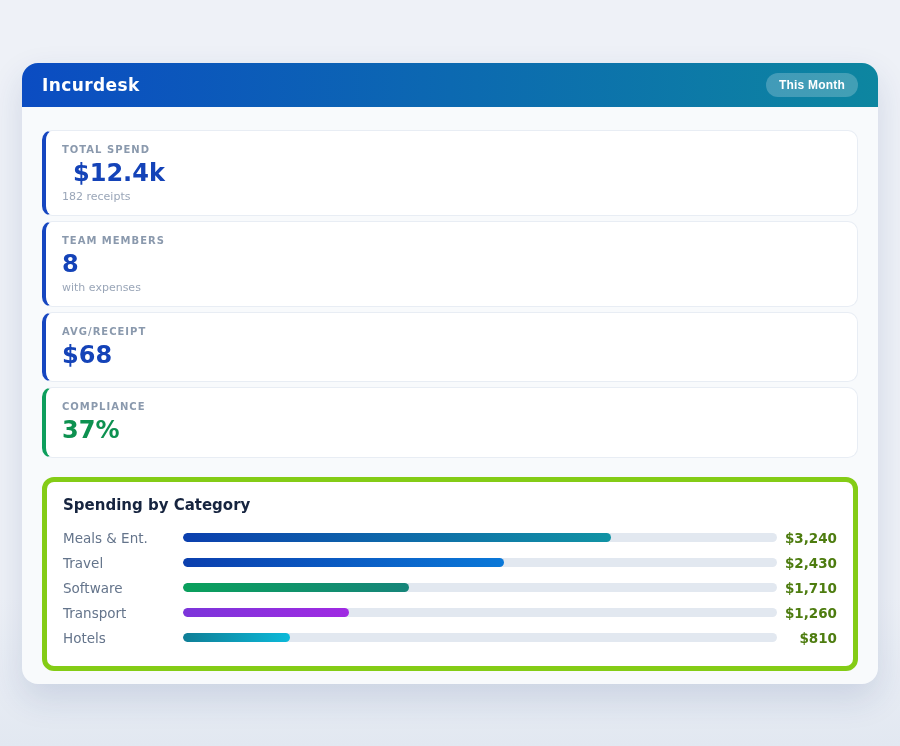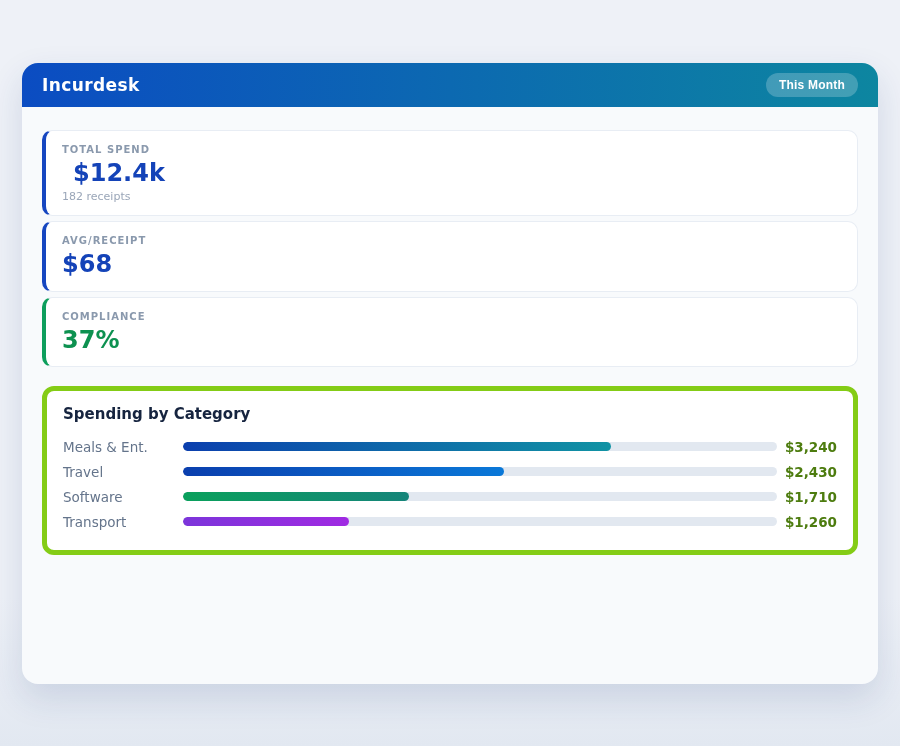--- a/index.html
+++ b/index.html
@@ -125,20 +125,25 @@
   </div>
 
   <div class="content">
 
     <div class="stat-card" style="border-left-color: rgb(22, 70, 192);">
       <div class="stat-label">TOTAL SPEND</div>
       <div class="stat-value" style="color: rgb(20, 67, 184); margin-left: 11px;">$12.4k</div>
       <div class="stat-sub">182 receipts</div>
     </div>
 
+    <div class="stat-card" style="border-left-color: rgb(22, 70, 192);">
+      <div class="stat-label">TEAM MEMBERS</div>
+      <div class="stat-value" style="color: rgb(20, 67, 184);">8</div>
+      <div class="stat-sub">with expenses</div>
+    </div>
 
     <div class="stat-card" style="border-left-color: rgb(22, 70, 192);">
       <div class="stat-label">AVG/RECEIPT</div>
       <div class="stat-value" style="color: rgb(20, 67, 184);">$68</div>
 
     </div>
 
     <div class="stat-card" style="border-left-color: rgb(13, 158, 92);">
       <div class="stat-label">COMPLIANCE</div>
       <div class="stat-value" style="color: rgb(13, 145, 80);">37%</div>
@@ -173,17 +178,24 @@
       </div>
 
       <div class="chart-row">
         <div class="row-label">Transport</div>
         <div class="bar-track" style="background: rgb(226, 232, 240);">
           <div class="bar-fill" style="width: 28%; background: linear-gradient(90deg, rgb(124, 53, 218), rgb(160, 42, 226));"></div>
         </div>
         <div class="row-amount">$1,260</div>
       </div>
 
+      <div class="chart-row">
+        <div class="row-label">Hotels</div>
+        <div class="bar-track" style="background: rgb(226, 232, 240);">
+          <div class="bar-fill" style="width: 18%; background: linear-gradient(90deg, rgb(15, 126, 150), rgb(12, 185, 217));"></div>
+        </div>
+        <div class="row-amount">$810</div>
+      </div>
 
     </div>
 
   </div>
 </div>
 
 </body></html>

